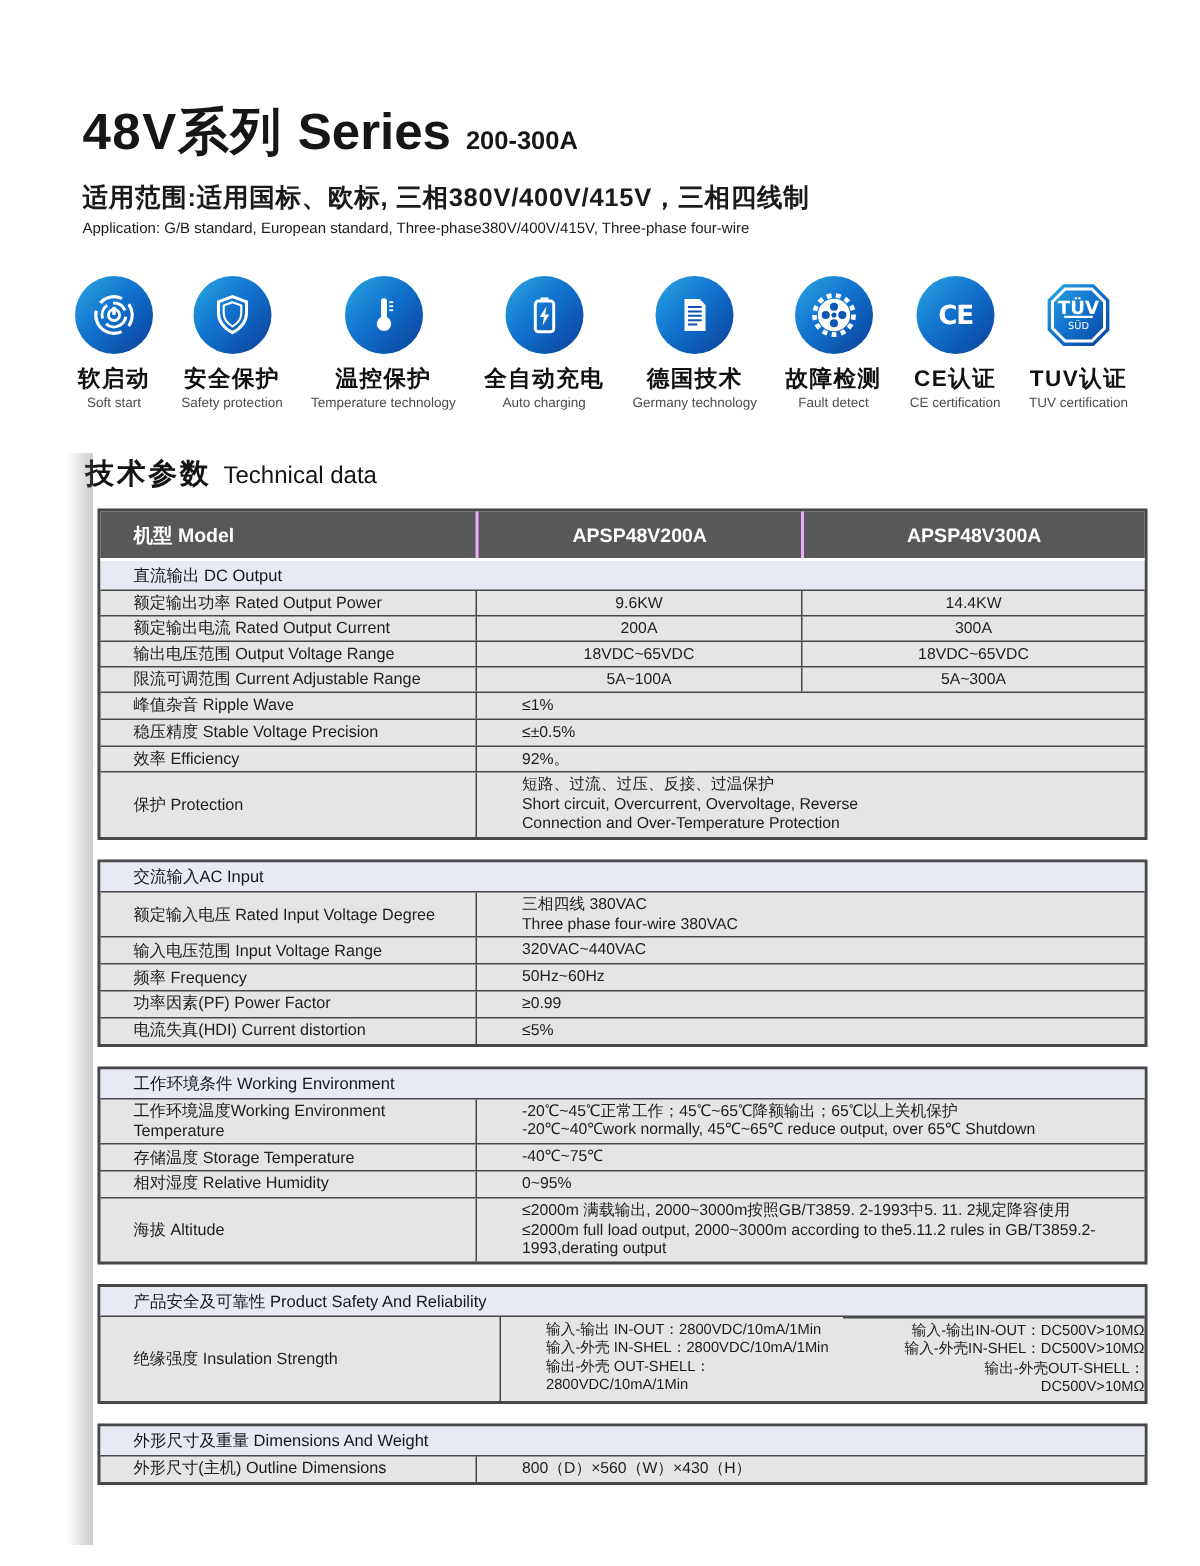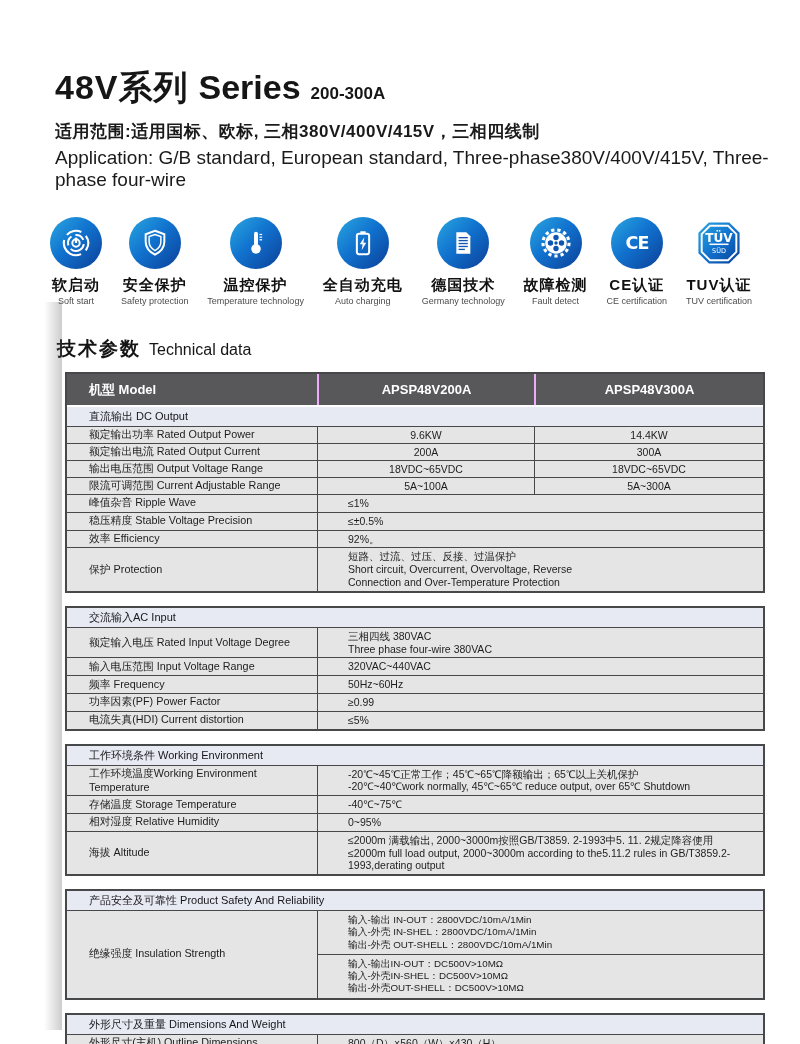--- a/index.html
+++ b/index.html
@@ -11,21 +11,21 @@
   .left-shade { position:absolute; left:44px; top:302px; width:18px; height:728px;
     background:linear-gradient(to right, rgba(110,110,110,0) 0%, rgba(90,90,92,0.30) 100%); }
 
   
   .hdr { margin:44px 0 0 55px; }
   .hdr-line1 { display:flex; align-items:baseline; gap:10px; color:#161616; }
   .t-cn { font-size:34px; font-weight:bold; letter-spacing:1px; }
   .t-en { font-size:34px; font-weight:bold; }
   .t-range { font-size:17px; font-weight:bold;margin-top:40px; }
   .scope-cn { margin-top:9px; font-size:17px; font-weight:bold; color:#1a1a1a; letter-spacing:0.5px; }
-  .scope-en { margin-top:4px; font-size:19px; color:#1a1a1a; }
+  .scope-en { margin-top:4px; font-size:10px; color:#1a1a1a; }
 
   
   .features { display:flex; justify-content:space-between; width:702px; margin:26px 0 0 50px; }
   .feat { display:flex; flex-direction:column; align-items:center; width:auto; }
   .ic-circle { width:52px; height:52px; border-radius:50%;
     background:linear-gradient(135deg,#2aa7e0 0%,#1173cf 45%,#0b3f98 100%);
     display:flex; align-items:center; justify-content:center; }
   .ic-oct { width:56px; height:52px; display:flex; align-items:center; justify-content:center; }
   .feat-cn { margin-top:7px; font-size:15px; font-weight:bold; color:#111; letter-spacing:1px; white-space:nowrap; }
   .feat-en { margin-top:1px; font-size:9px; color:#4c4c4e; white-space:nowrap; }
@@ -50,23 +50,23 @@
   .sect.after-head { border-top:2px solid #fff; }
   .trow { display:flex; border-top:1px solid #47484a; min-height:15px; align-items:stretch;
     font-size:10.5px; }
   .cell { display:flex; align-items:center; padding-top:1px; padding-bottom:1px; }
   .lbl { width:250px; padding-left:22px; font-size:10.8px; }
   .v1 { width:217px; justify-content:center; border-left:1px solid #47484a; }
   .v2 { flex:1; justify-content:center; border-left:1px solid #47484a; }
   .v1.leftal { justify-content:flex-start; padding-left:30px; }
   .spanv { flex:1; border-left:1px solid #47484a; padding-left:30px; white-space:pre-line;
     line-height:1.22; padding-top:2px; padding-bottom:2px; }
-  .ins-wrap { flex:1; border-left:1px solid #47484a; display:flex; flex-direction:column; }
+  .ins-wrap { flex:1; border-left:1px solid #47484a; display:flex; flex-direction:row;margin-left:16px; }
   .ins-block { padding:3px 0 3px 30px; white-space:pre-line; font-size:9.8px; line-height:1.25; }
-  .ins-b2 { border-top:1px solid #47484a; }
+  .ins-b2 { border-top:1px solid #47484a;text-align:right; }
 </style>
 </head>
 <body>
 
 <div class="page">
   <div class="left-shade"></div>
 
   <div class="hdr">
     <div class="hdr-line1">
       <span class="t-cn">48V系列</span>

